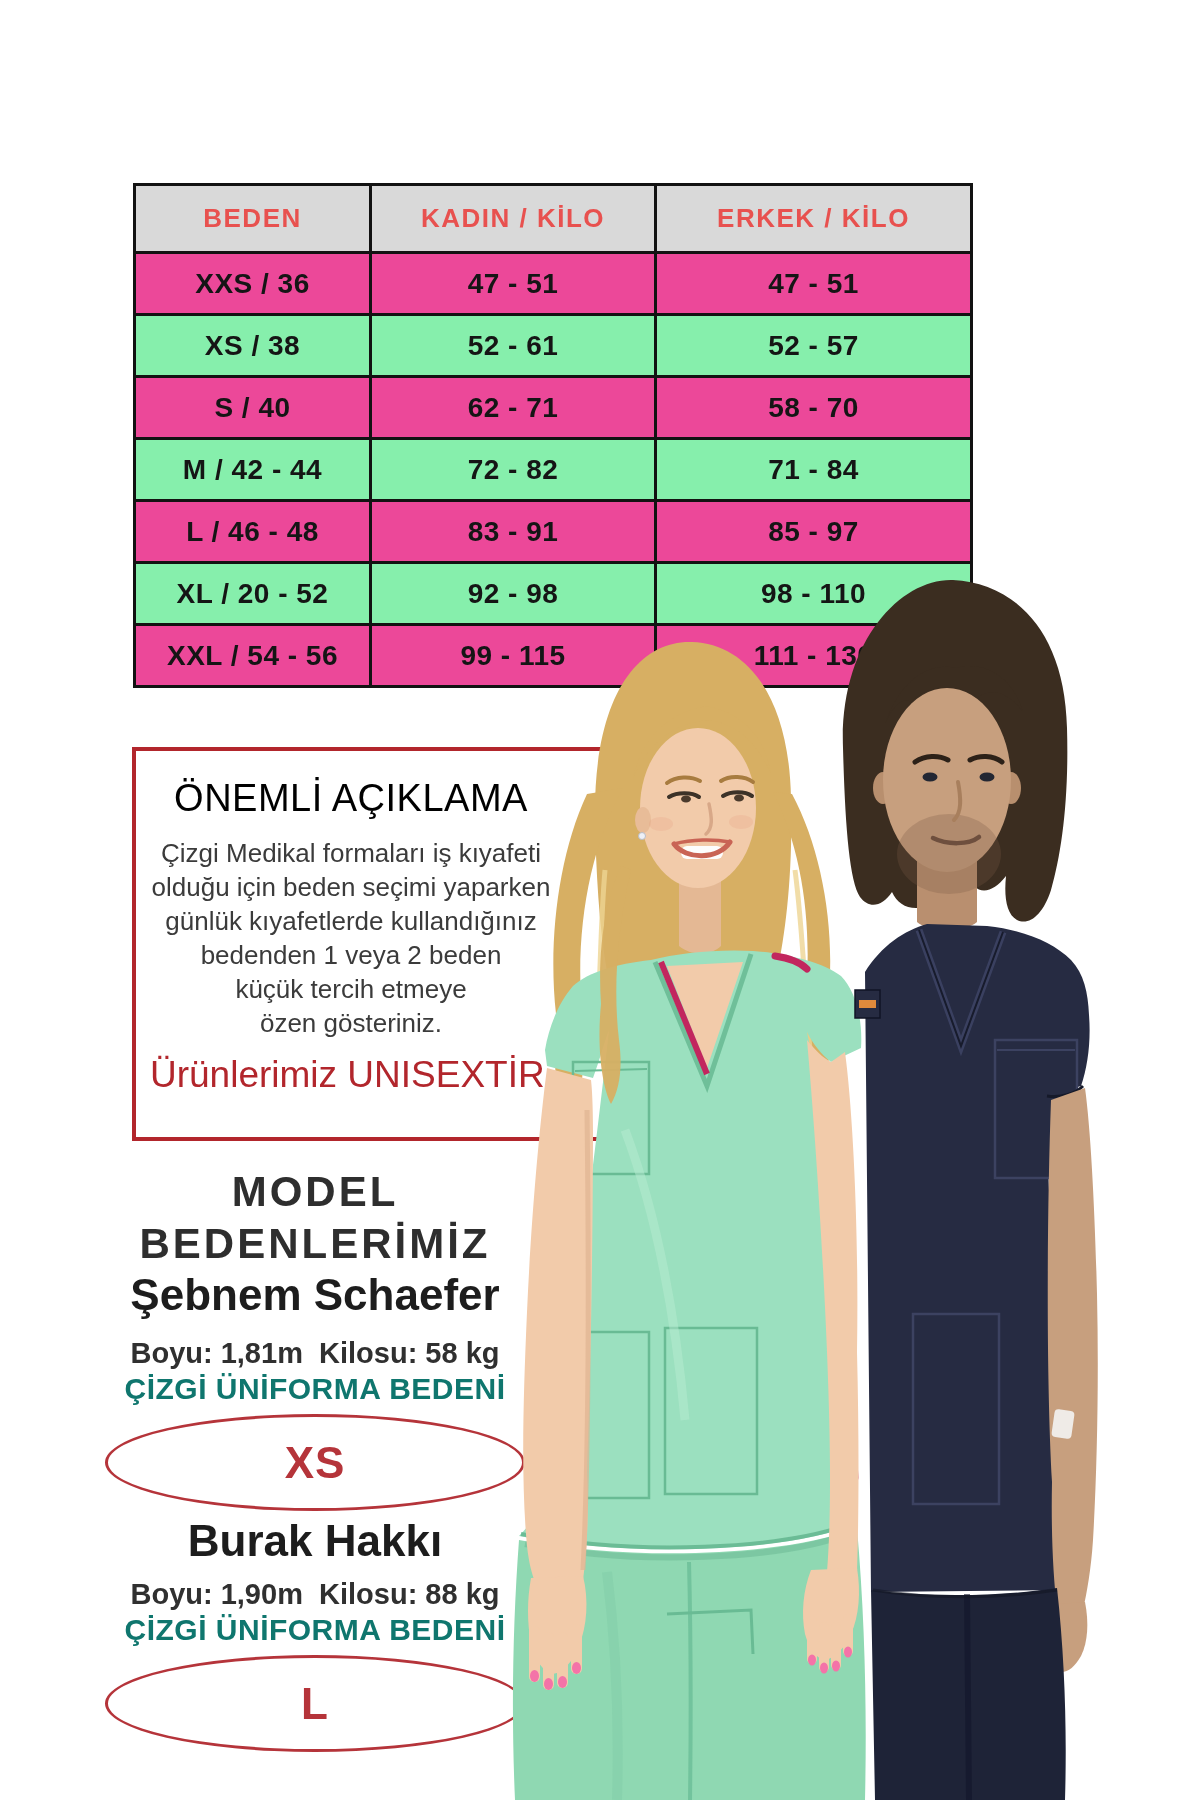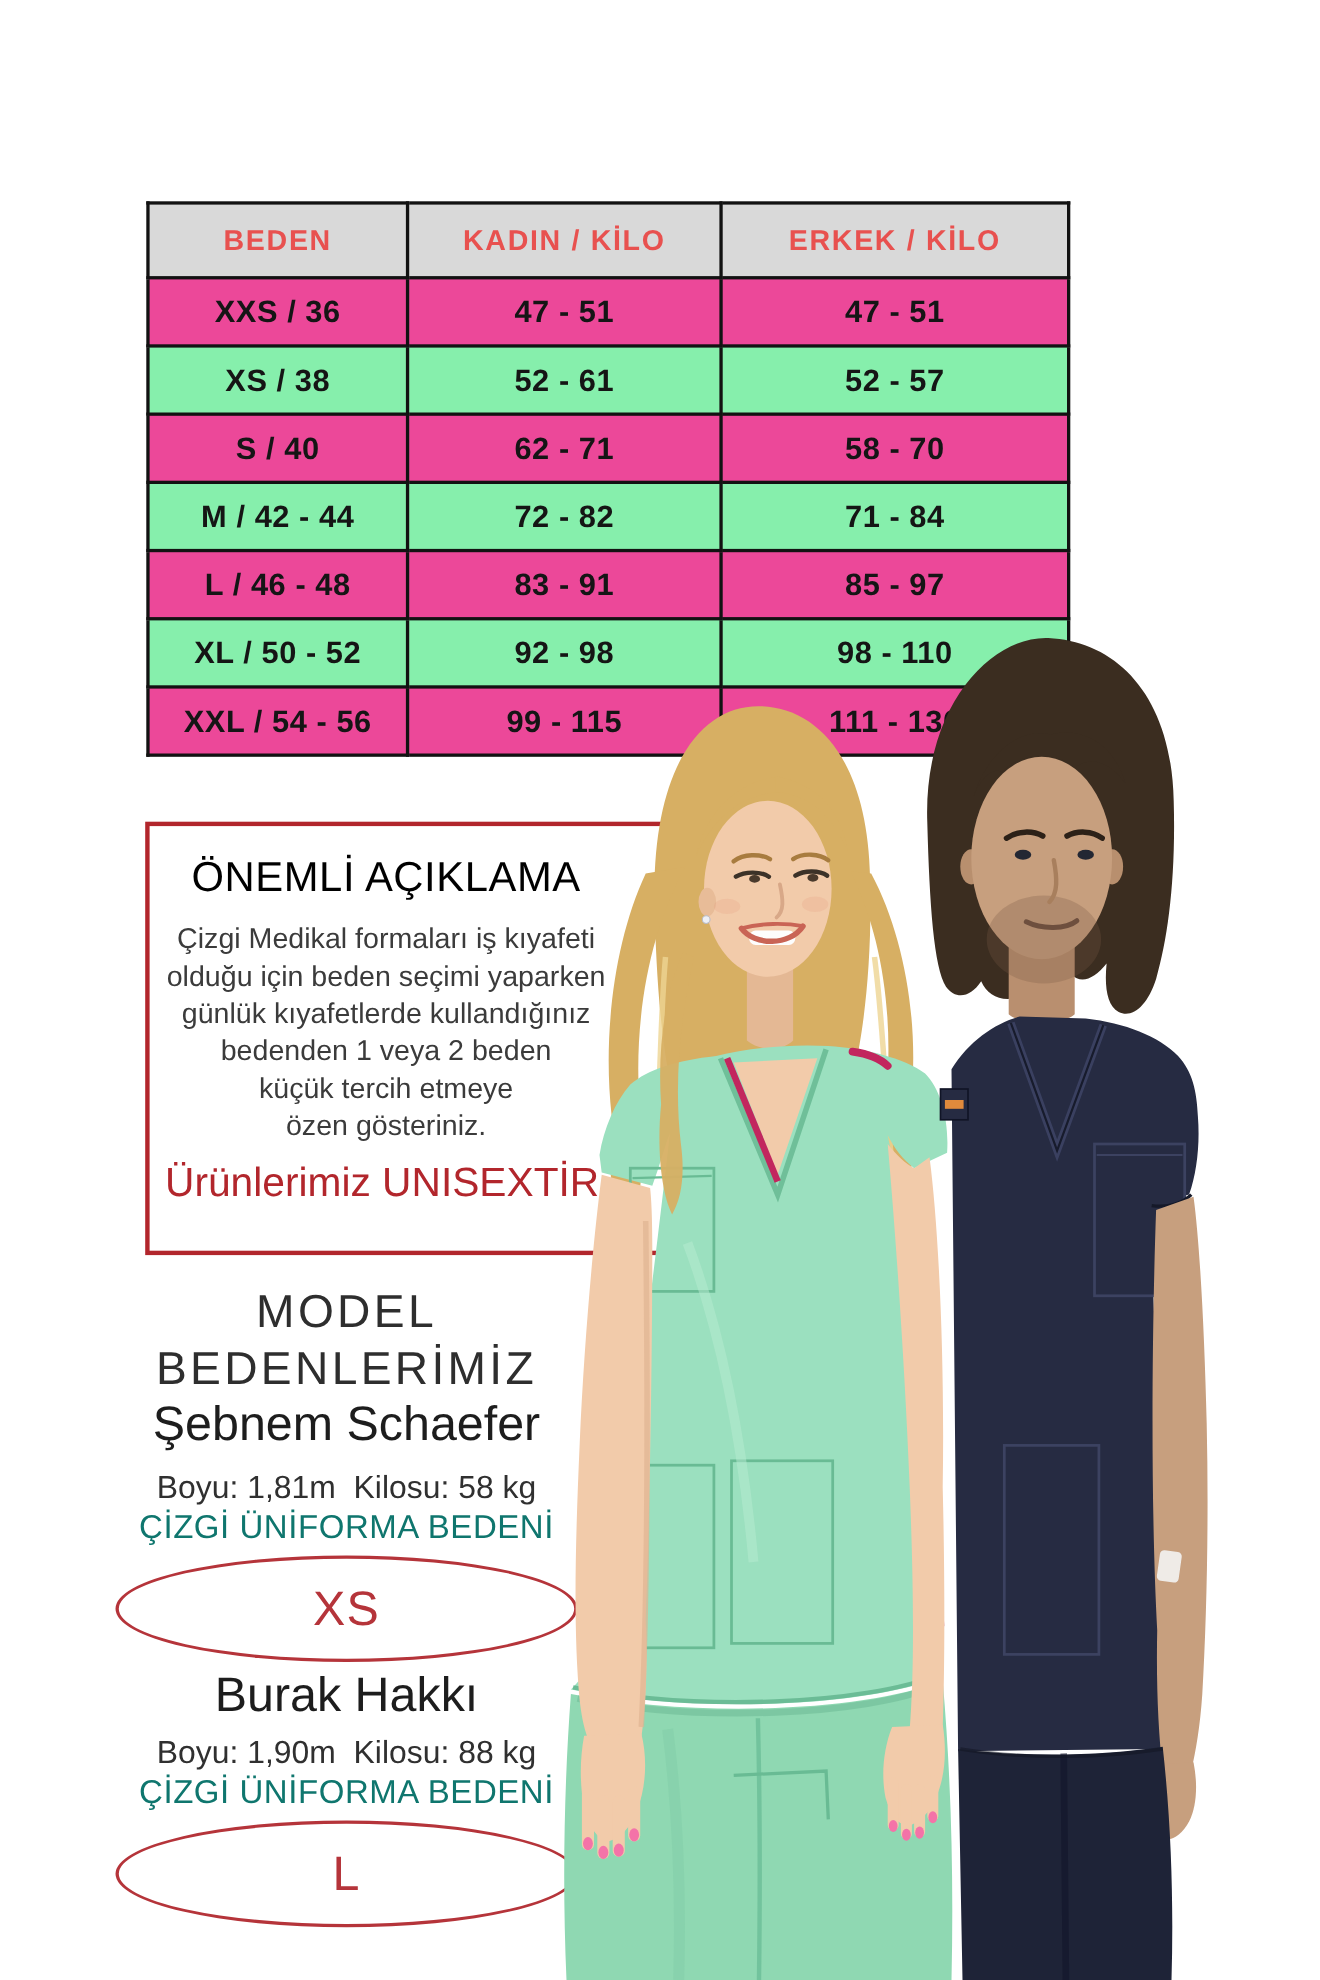--- a/index.html
+++ b/index.html
@@ -45,21 +45,21 @@
   .notice .footer{
     color:#b2262c;font-size:37px;font-weight:500;white-space:nowrap;
     margin-top:14px;
   }
 
   
   .models{
     position:absolute;left:105px;top:1160px;width:420px;height:650px;
     text-align:center;color:#2a2a2a;
   }
-  .models > div{position:absolute;width:100%;}
+  .models > div{position:absolute;width:100%;font-weight:bold;}
   .m-head{font-size:42px;font-weight:300;letter-spacing:3px;color:#2e2e2e;}
   .m-name{font-size:44px;font-weight:400;color:#1d1d1d;}
   .m-stats{font-size:29px;color:#303030;white-space:pre;}
   .m-uniform{font-size:30px;font-weight:500;color:#0f766e;letter-spacing:.5px;white-space:nowrap;}
   .badge{
     position:absolute;left:50%;transform:translateX(-50%);
     width:97px;height:97px;border:3px solid #b5343a;border-radius:50%;
     display:flex;align-items:center;justify-content:center;
     color:#b5343a;font-size:44px;font-weight:300;letter-spacing:1px;
   }
@@ -106,21 +106,21 @@
         <td>M / 42 - 44</td>
         <td>72 - 82</td>
         <td>71 - 84</td>
       </tr>
       <tr>
         <td>L / 46 - 48</td>
         <td>83 - 91</td>
         <td>85 - 97</td>
       </tr>
       <tr class="alt">
-        <td>XL / 50 - 52</td>
+        <td>XL / 20 - 52</td>
         <td>92 - 98</td>
         <td>98 - 110</td>
       </tr>
       <tr>
         <td>XXL / 54 - 56</td>
         <td>99 - 115</td>
         <td>111 - 130</td>
       </tr>
     </tbody>
   </table>

